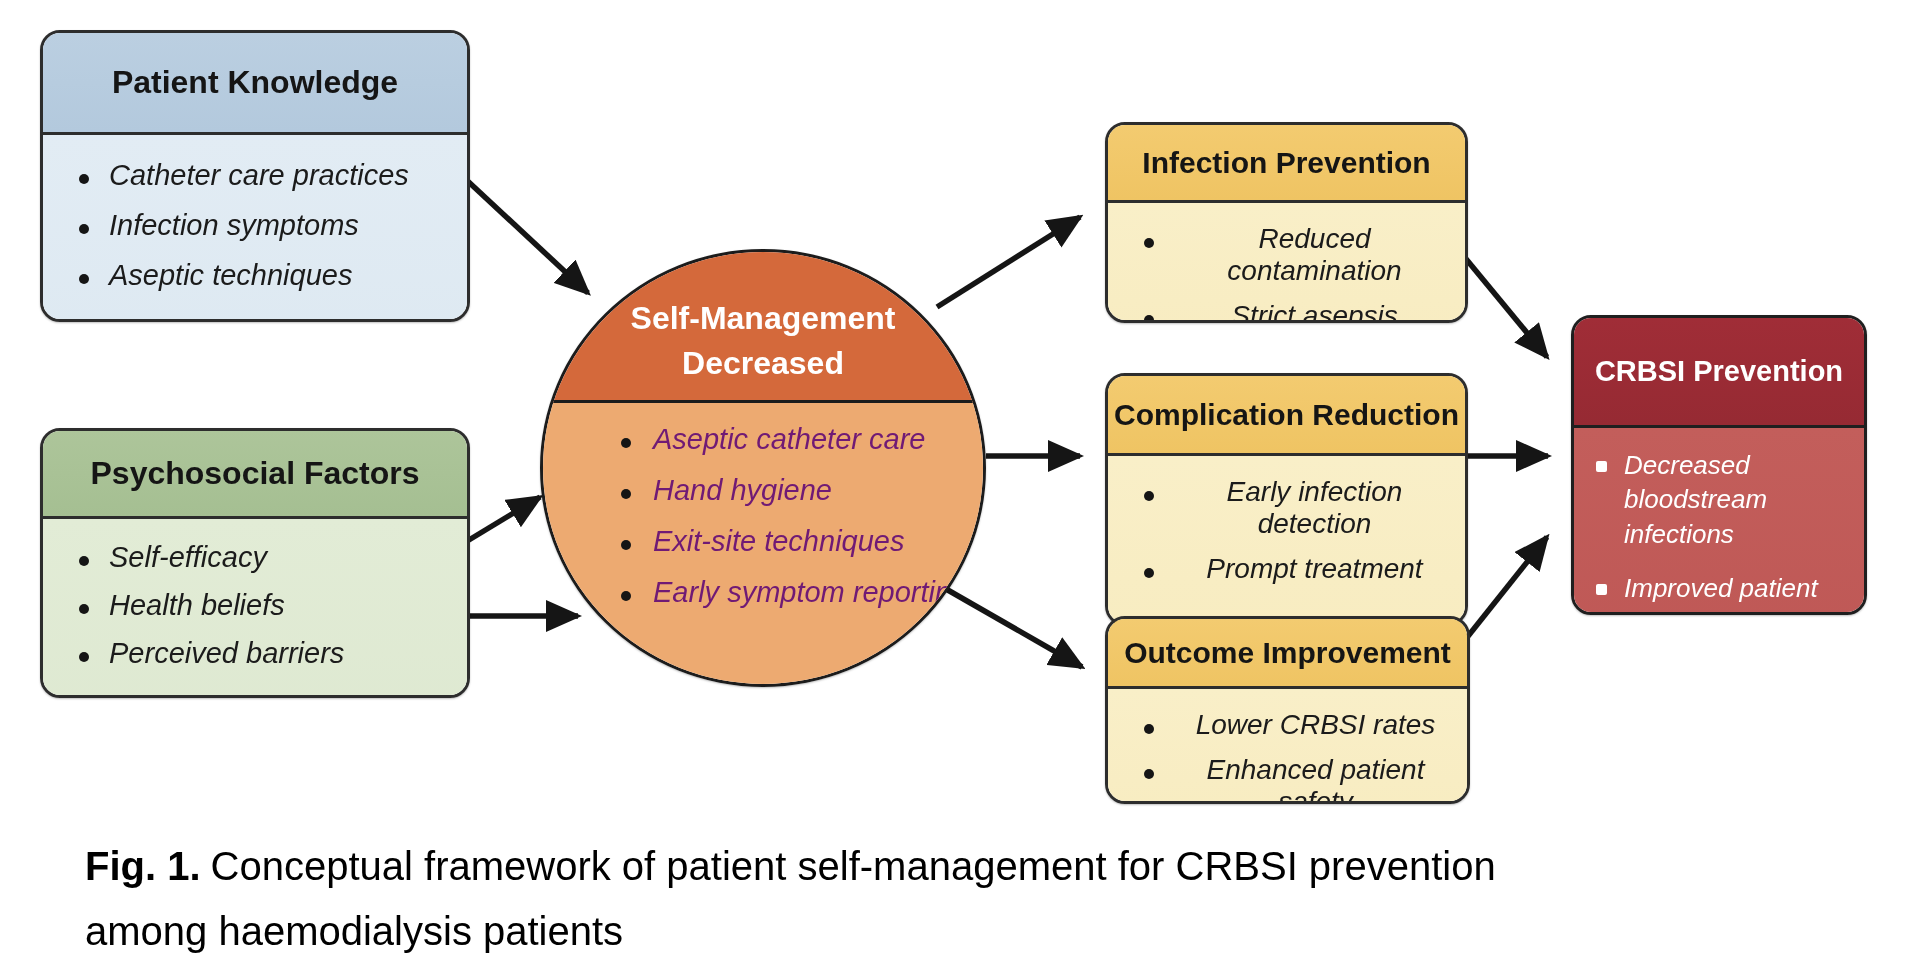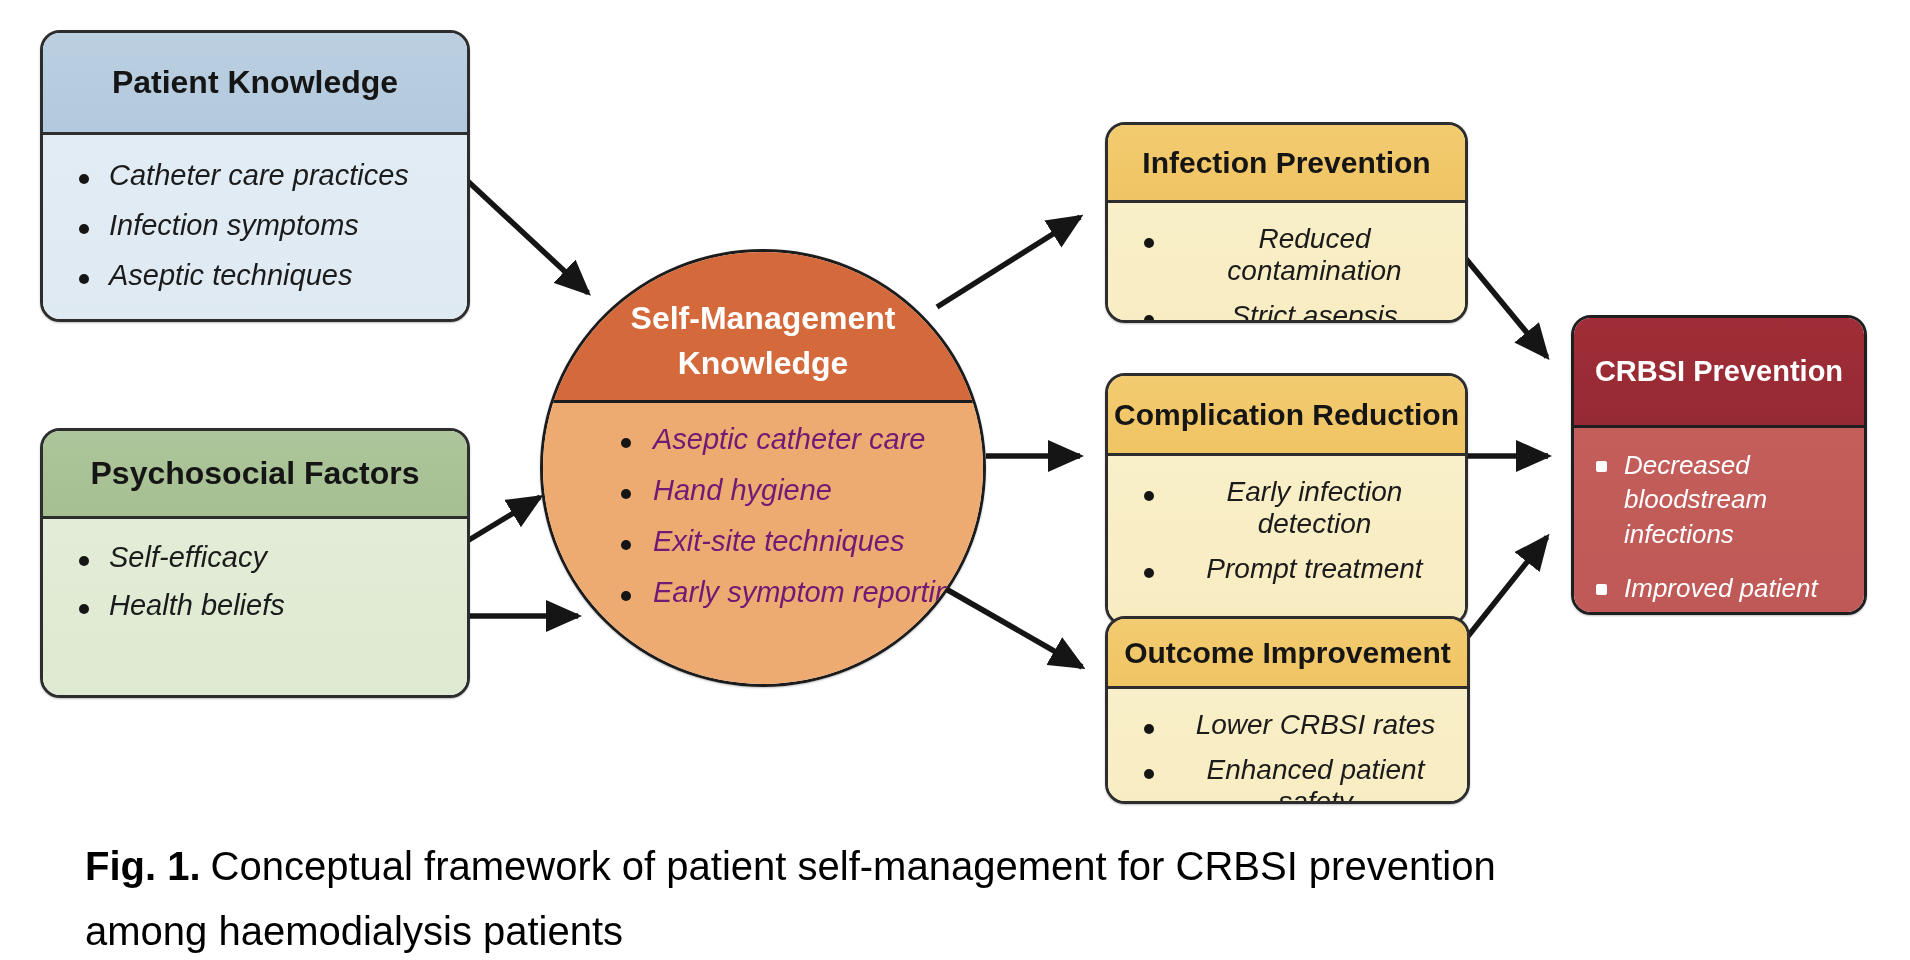--- a/index.html
+++ b/index.html
@@ -191,27 +191,28 @@
       </ul>
     </div>
   </div>
 
   <div class="fbox" id="box-psych">
     <div class="fbox-header">Psychosocial Factors</div>
     <div class="fbox-body">
       <ul>
         <li>Self-efficacy</li>
         <li>Health beliefs</li>
+        <li>Perceived barriers</li>
       </ul>
     </div>
   </div>
 
   <div class="circle">
     <div class="circle-top">
-      <div class="circle-title">Self-Management Knowledge</div>
+      <div class="circle-title">Self-Management Decreased</div>
     </div>
     <div class="circle-bottom">
       <ul>
         <li>Aseptic catheter care</li>
         <li>Hand hygiene</li>
         <li>Exit-site techniques</li>
         <li>Early symptom reporting</li>
       </ul>
     </div>
   </div>

